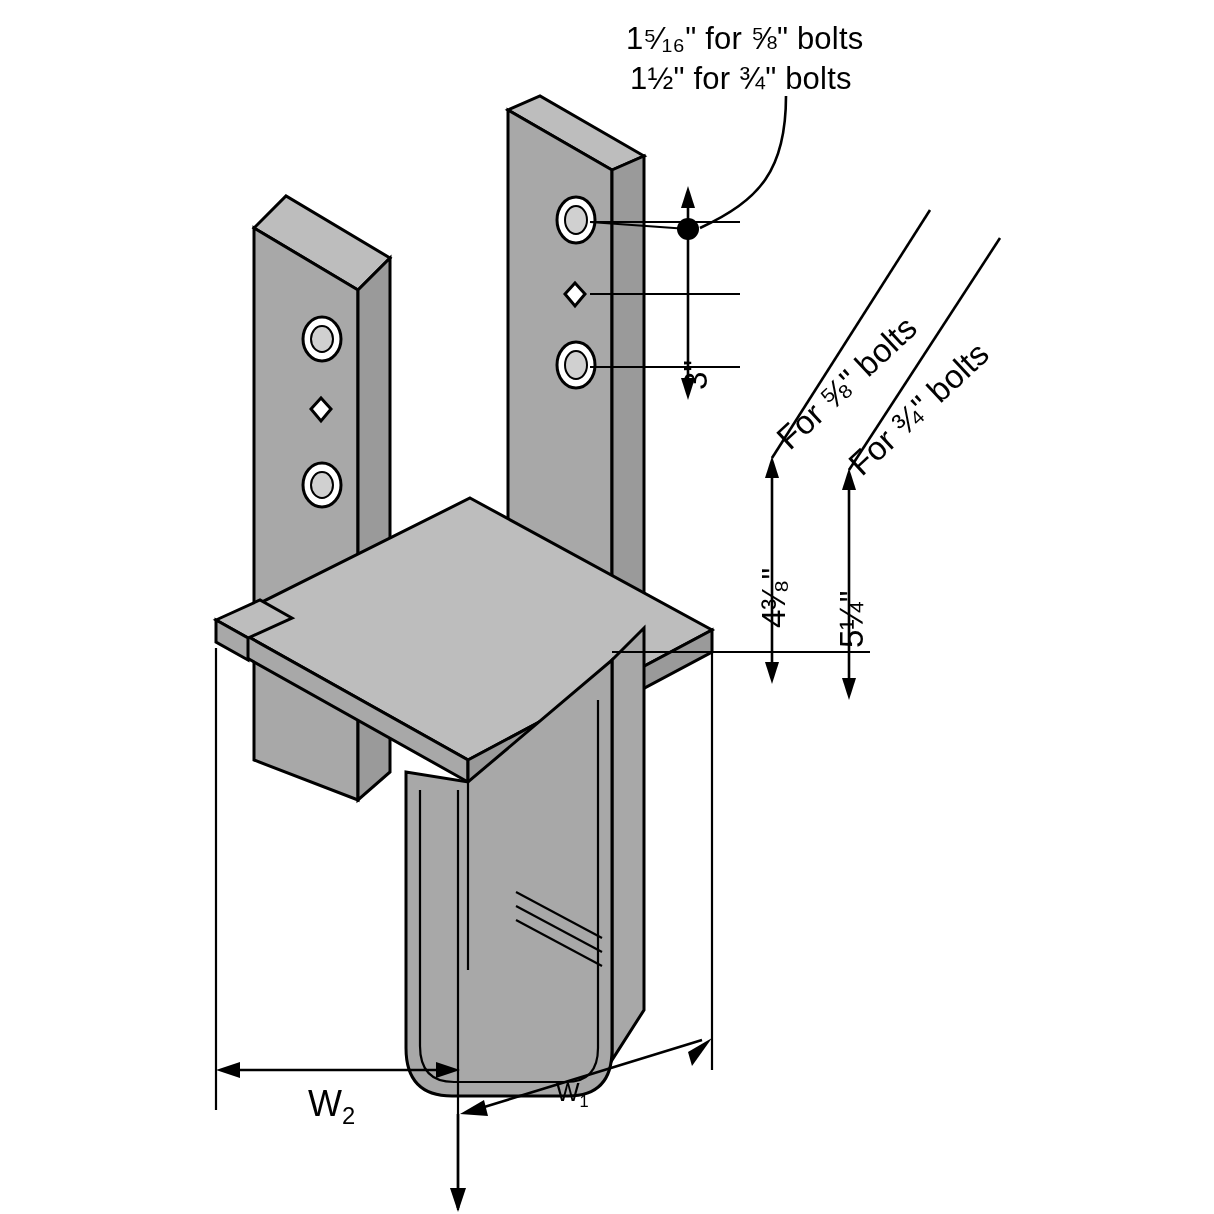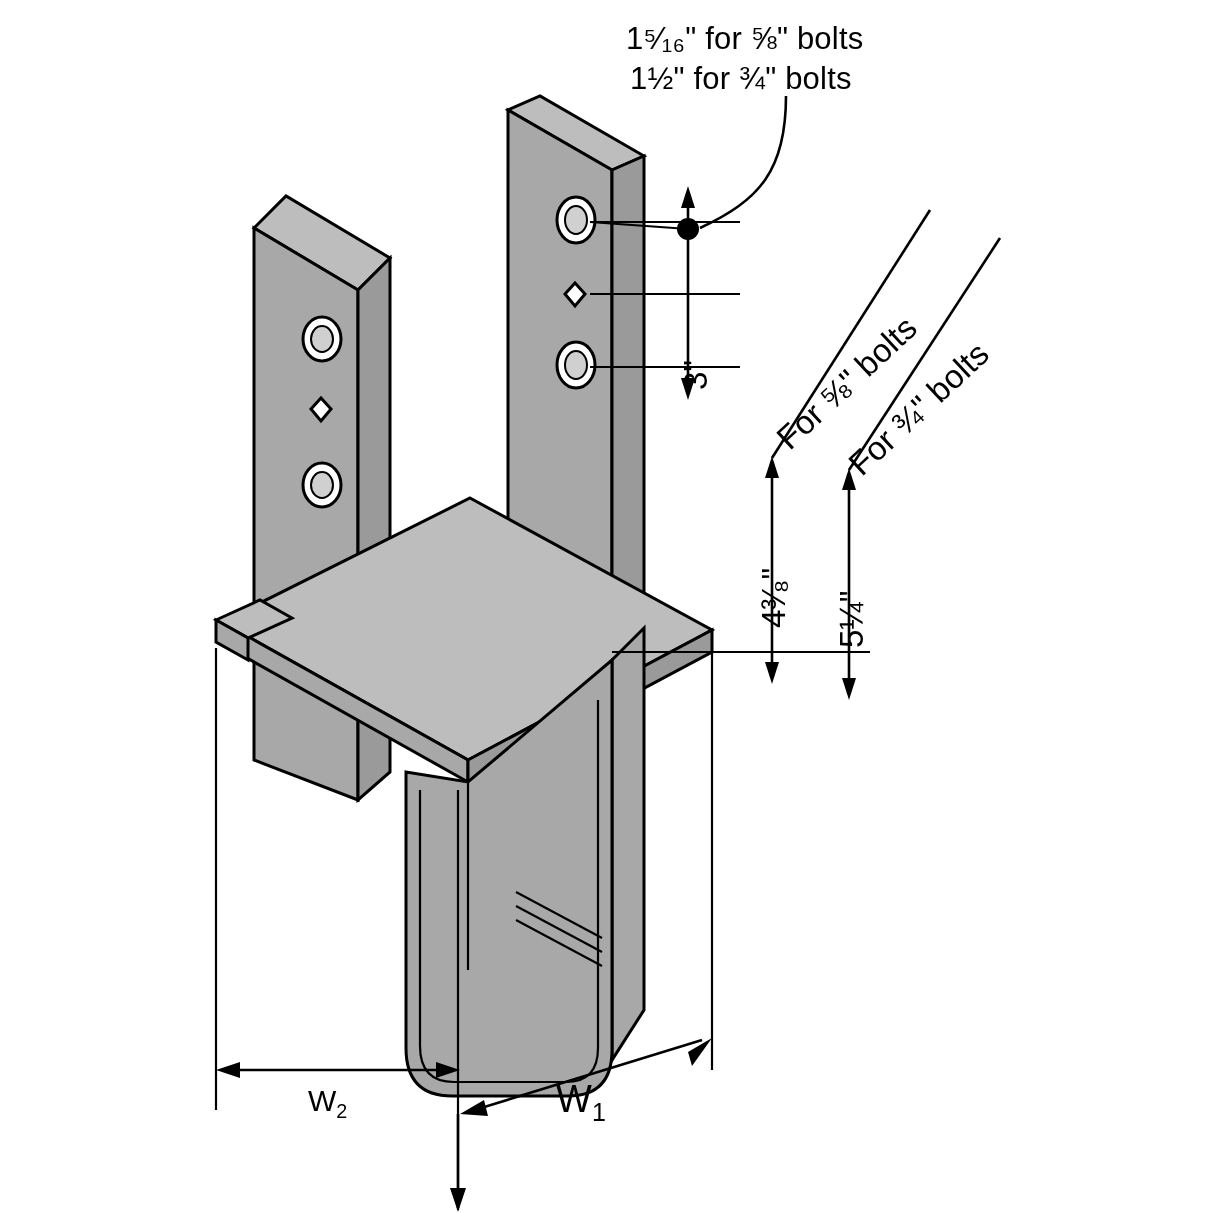--- a/index.html
+++ b/index.html
@@ -190,21 +190,21 @@
   <div class="lbl dim-text rot-90" style="left:678px; top:390px;">3"</div>
 
   <div class="lbl dim-text rot-90" style="left:756px; top:628px;">4³⁄₈"</div>
 
   <div class="lbl dim-text rot-90" style="left:834px; top:648px;">5¼"</div>
 
   <div class="lbl dim-text rot-diag" style="left:770px; top:430px;">For ⅝" bolts</div>
 
   <div class="lbl dim-text rot-diag" style="left:842px; top:456px;">For ¾" bolts</div>
 
-  <div class="lbl" style="left:308px; top:1084px; font-size:30px;">
+  <div class="lbl" style="left:308px; top:1084px; font-size:36px;">
     <span>W</span><span class="fracden" style="font-size:0.66em; vertical-align:-0.35em;">2</span>
   </div>
 
-  <div class="lbl" style="left:556px; top:1078px; font-size:38px;">
+  <div class="lbl" style="left:556px; top:1078px; font-size:25px;">
     <span>W</span><span class="fracden" style="font-size:0.66em; vertical-align:-0.35em;">1</span>
   </div>
 
 </div>
 
 </body></html>

